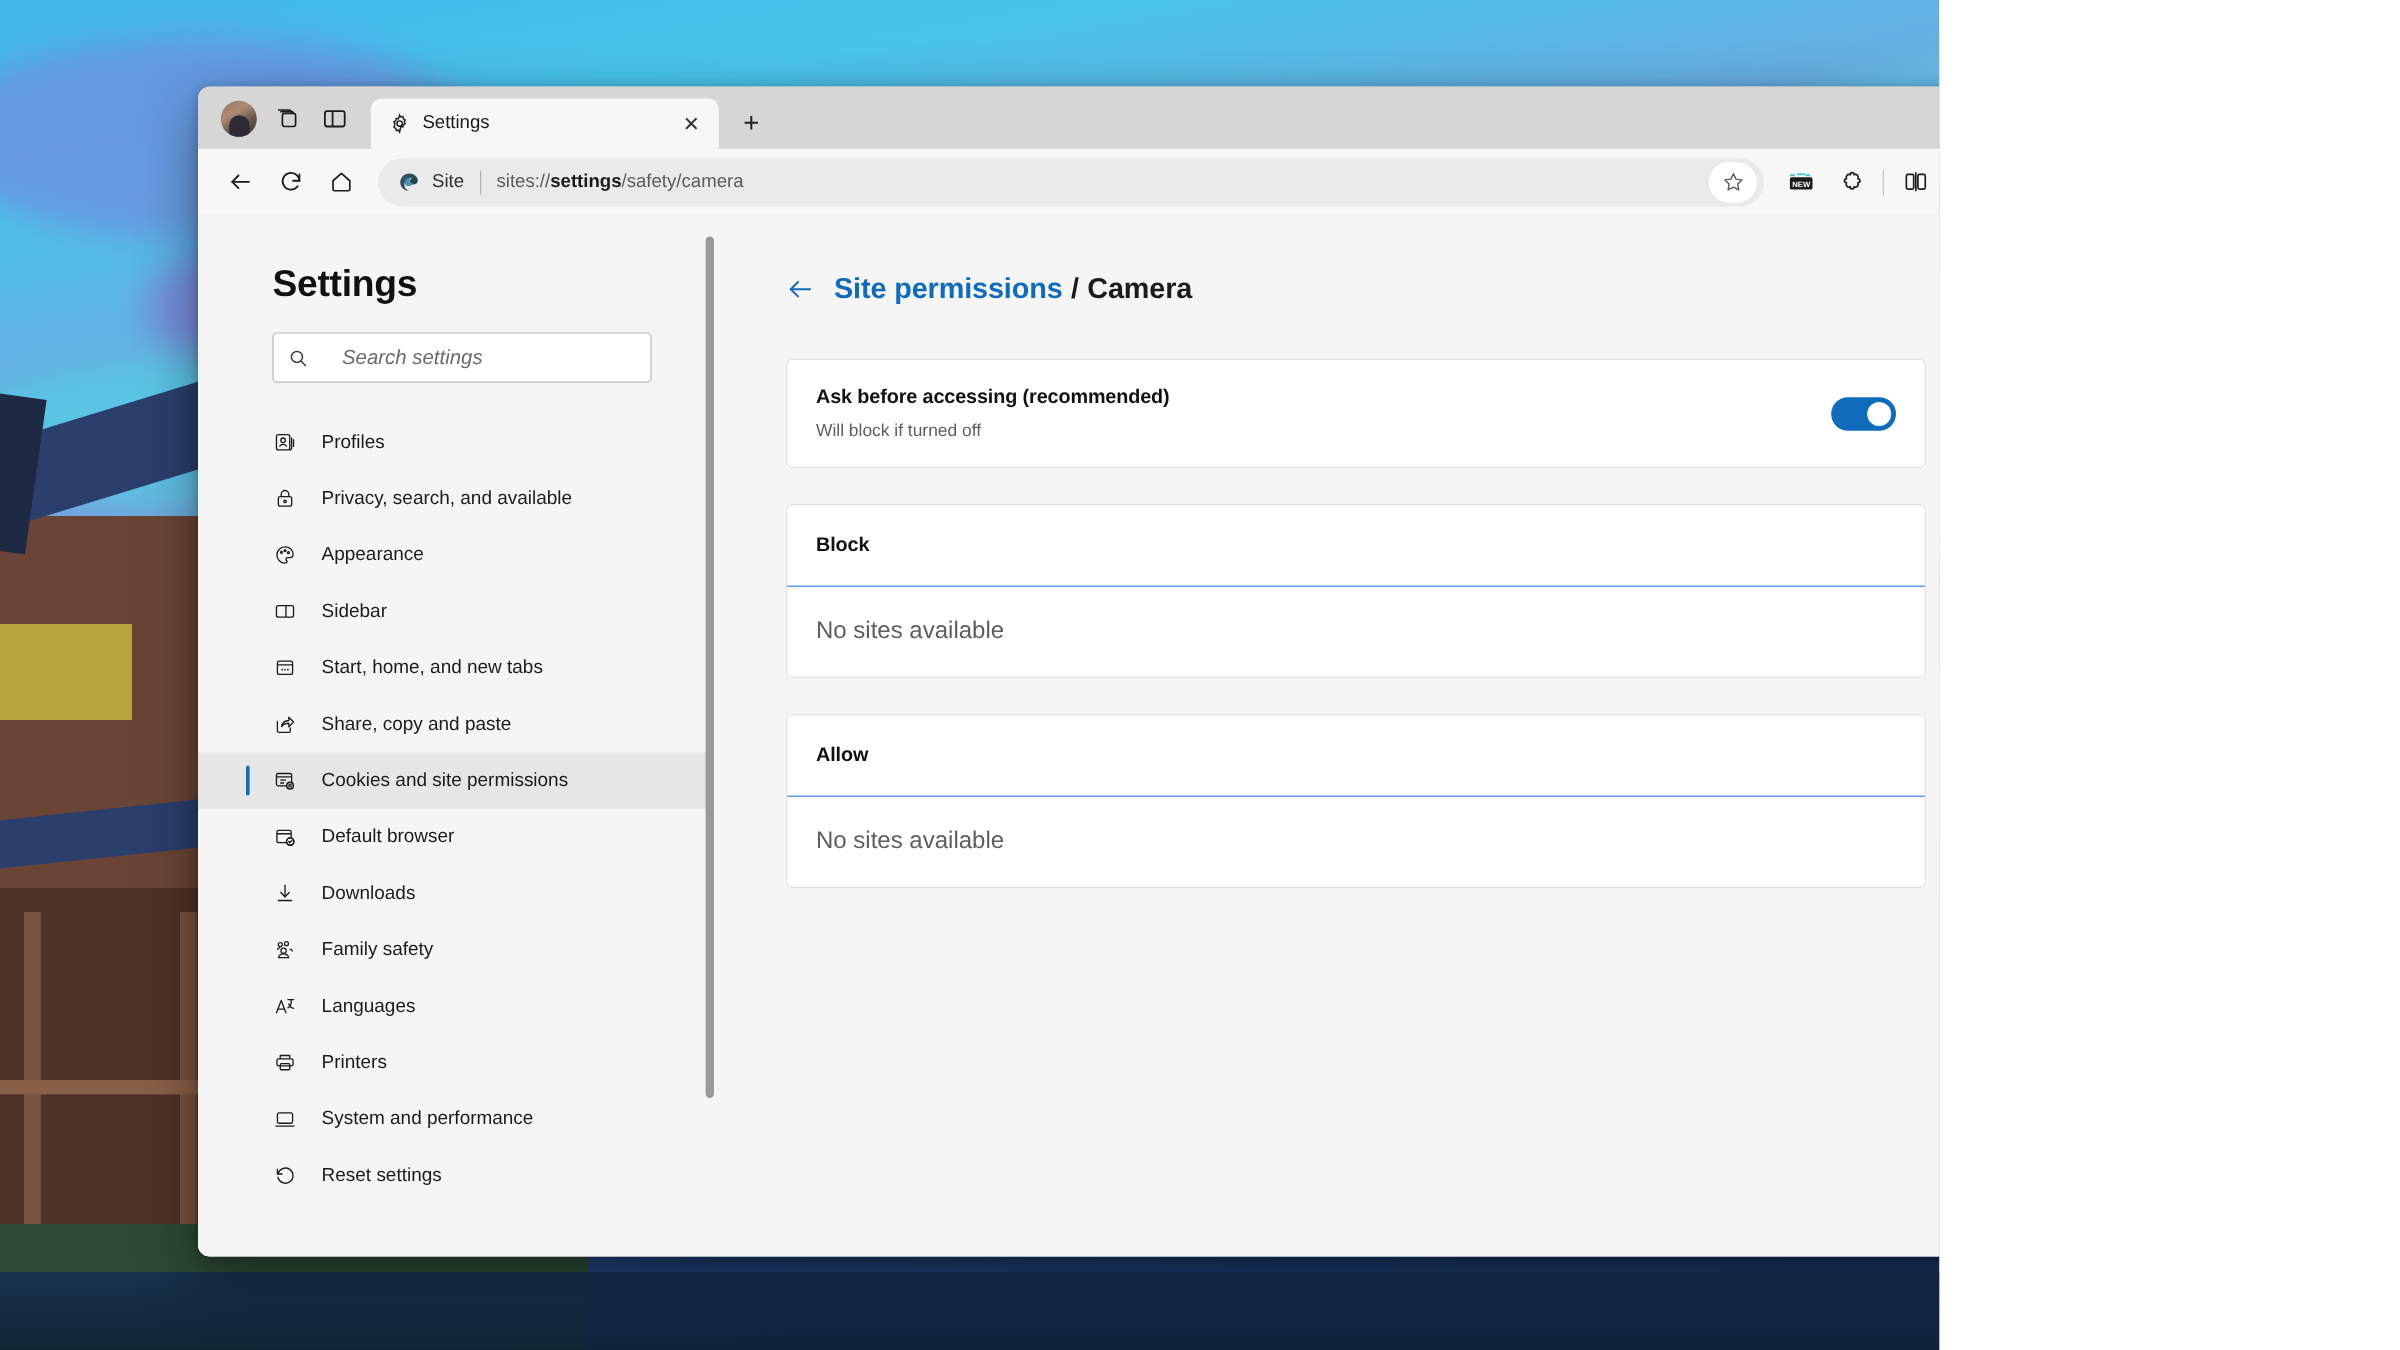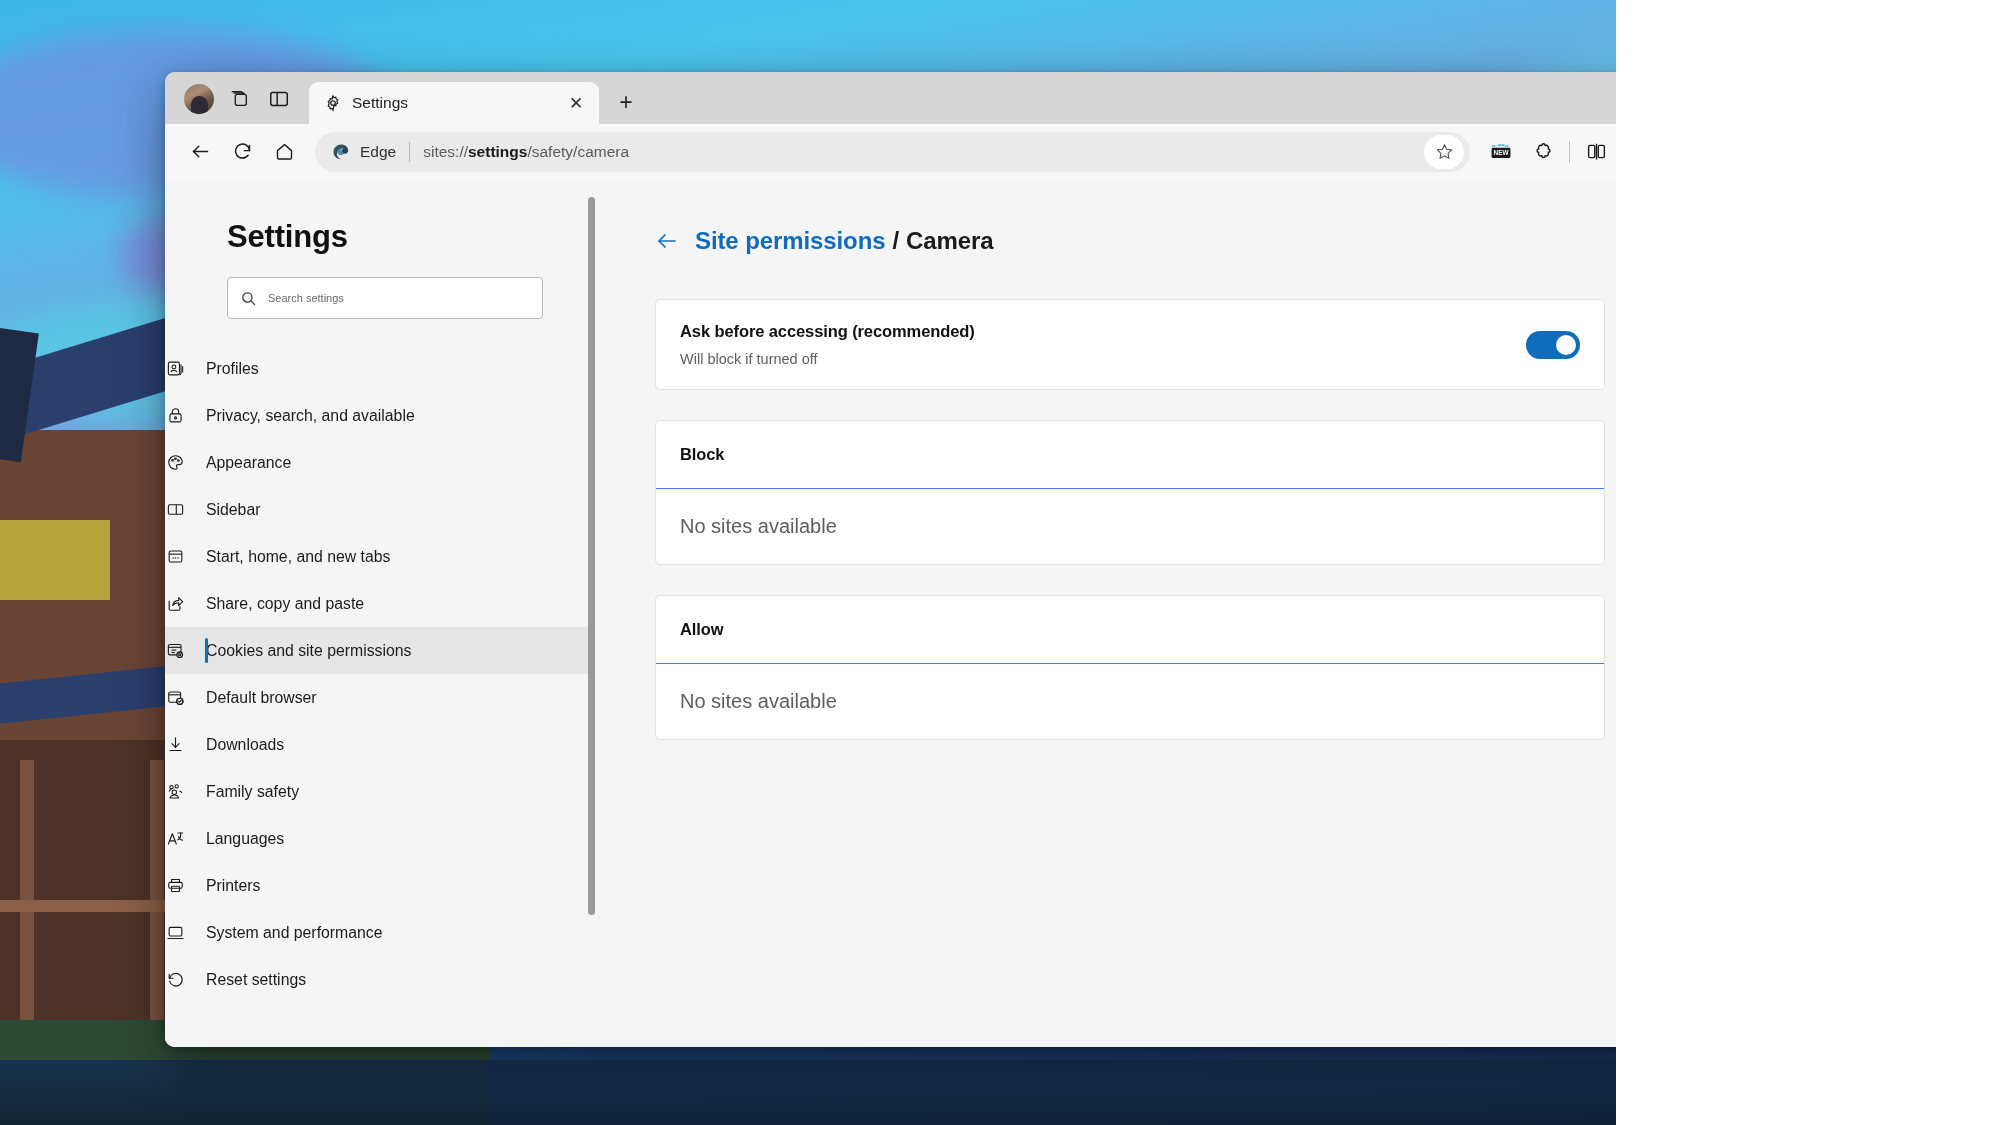--- a/index.html
+++ b/index.html
@@ -120,24 +120,24 @@
   }
   #settingstitle {
     font-size: 31px; font-weight: 600; color: #111; margin: 0 0 22px 62px;
     letter-spacing: -.2px;
   }
   #searchbox {
     margin: 0 0 26px 62px; width: 316px; height: 42px;
     background: #fff; border: 1px solid #b9b9b9; border-radius: 4px;
     display: flex; align-items: center; padding: 0 12px; cursor: text;
   }
-  #searchbox .ph { font-size: 11px; color: #6b6b6b; margin-left: 11px; }
+  #searchbox .ph { font-size: 17px; color: #6b6b6b; margin-left: 28px; font-style: italic; }
   .navitem {
     height: 47px; display: flex; align-items: center;
-    position: relative; cursor: pointer;
+    padding-left: 62px; position: relative; cursor: pointer;
     color: #1b1b1b; font-size: 15.8px;
   }
   .navitem .nlabel { margin-left: 20px; white-space: nowrap; }
   .navitem.sel { background: #e6e6e6; text-align: right; }
   .navitem.sel::before {
     content: ""; position: absolute; left: 40px; top: 11px;
     width: 3px; height: 25px; background: #0f6cbd; border-radius: 2px;
   }
   .navicon { width: 21px; height: 21px; display: flex; align-items: center; justify-content: center; flex: none; }
 
@@ -312,21 +312,21 @@
               <defs>
                   <linearGradient id="eg" x1="0" y1="0" x2="1" y2="1">
                 <stop offset="0" stop-color="#3b5e6e"></stop>
                     <stop offset="1" stop-color="#1a3340"></stop>
               </linearGradient>
                 </defs>
               <path d="M12 3c5 0 8.6 3.3 8.6 7.2 0 2.4-1.6 3.8-3.7 3.8-2.6 0-4.2-1.4-4.2-3.3 0-1.6 1-2.6 2.4-3-3.6-.5-6.6 1.4-7.6 4.3C6.1 15.5 8.2 19 12 20.6 6.7 20.4 3 16.6 3 11.9 3 6.9 7 3 12 3z" fill="url(#eg)"></path>
               <path d="M8 9.5c1.4-2 4-3 6.8-2.6-1.4.4-2.4 1.4-2.4 3 0 1.9 1.6 3.3 4.2 3.3-1.3 2-4 3-6.6 2.3-2.4-.7-3.4-3.5-2-6z" fill="#2e7fa8" opacity=".85"></path>
             </svg>
           </span>
-          <span class="lbl">Edge</span>
+          <span class="lbl">Site</span>
         </div>
         <div class="vsep"></div>
         <div id="urltext"><span>sites://</span><b>settings</b><span>/safety/camera</span></div>
         <div id="starbtn">
           <svg width="19" height="19" viewBox="0 0 24 24" fill="none" stroke="#5b5b5b" stroke-width="1.5" stroke-linejoin="round">
             <polygon points="12,3.5 14.7,9.2 21,10 16.5,14.4 17.6,20.6 12,17.6 6.4,20.6 7.5,14.4 3,10 9.3,9.2"></polygon>
           </svg>
         </div>
       </div>
 

